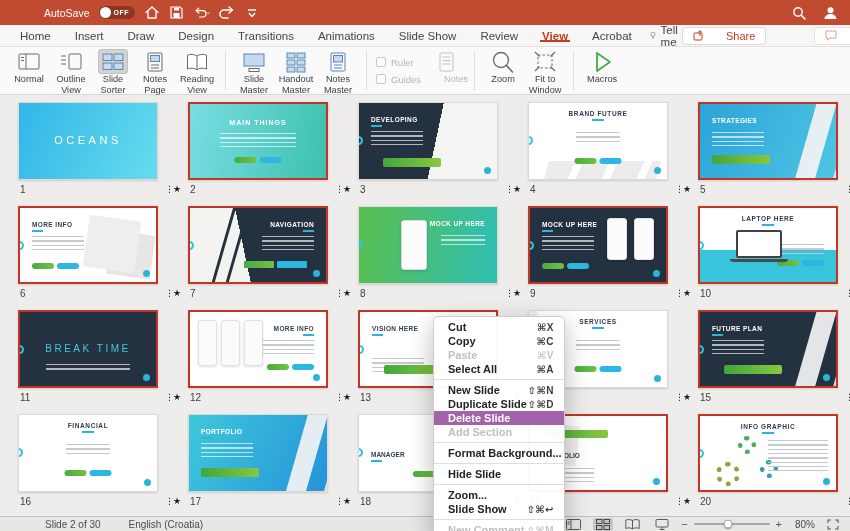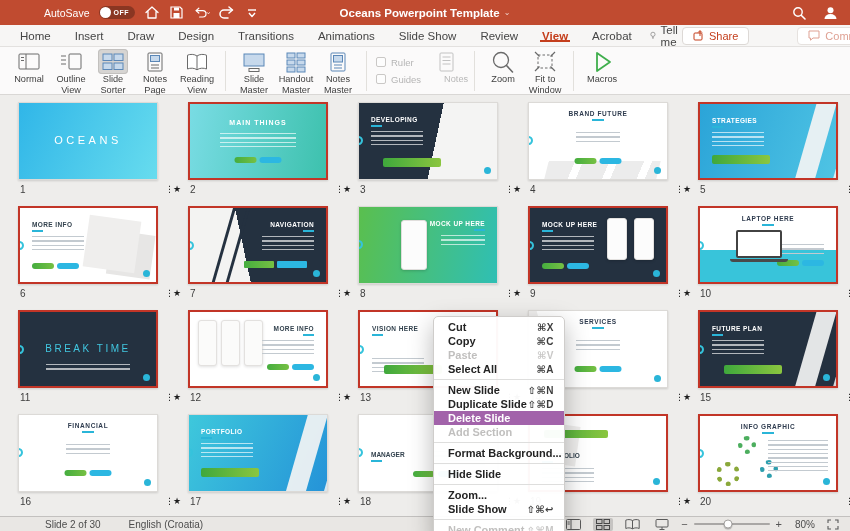--- a/index.html
+++ b/index.html
@@ -20,21 +20,21 @@
   .tb-right{margin-left:auto;display:flex;align-items:center;gap:15px;margin-right:12px;}
 
   
   #menubar{height:22px;background:#f7f6f5;border-bottom:1px solid #e3e1df;display:flex;align-items:stretch;font-size:11.5px;color:#454545;padding-left:8px;position:relative;}
   .tabs{display:flex;align-items:center;}
   .tab{padding:0 12px;display:flex;align-items:center;position:relative;cursor:default;white-space:nowrap;}
   .tab.active{color:#c43e1c;font-weight:bold;}
   .tab.active::after{content:'';position:absolute;left:10px;right:10px;bottom:0;height:2px;background:#c43e1c;}
   .tellme{display:flex;align-items:center;gap:5px;margin-left:6px;color:#454545;}
   .mb-right{margin-left:auto;display:flex;align-items:center;gap:8px;margin-right:8px;}
-  .pillbtn{display:flex;align-items:center;gap:5px;border:1px solid #ddd9d6;background:#fff;border-radius:4px;padding:2px 10px;font-size:11px;cursor:default;}
+  .pillbtn{display:flex;align-items:center;gap:22px;border:1px solid #ddd9d6;background:#fff;border-radius:4px;padding:2px 10px;font-size:11px;cursor:default;}
   .pillbtn.share{color:#c43e1c;}
   .pillbtn.comments{color:#dfa193;border-color:#e6e2df;margin-left:40px;}
 
   
   #ribbon{height:48px;background:#fbfafa;border-bottom:1px solid #d9d7d5;display:flex;align-items:flex-start;padding:2px 6px 0 8px;}
   .rbtn{display:flex;flex-direction:column;align-items:center;width:42px;cursor:default;}
   .iconbox{width:30px;height:25px;display:flex;align-items:center;justify-content:center;border-radius:4px;}
   .rbtn.selected .iconbox{background:#d6d4d2;box-shadow:inset 0 0 0 1px #c2c0be;}
   .rlabel{font-size:9.2px;line-height:1.15;text-align:center;color:#3f3f3f;}
   .rbtn.disabled .rlabel{color:#b8b8b8;margin-left:20px;}
@@ -174,24 +174,20 @@
           <path d="M10 1 L13.5 4 L10 7" stroke="#fff" stroke-width="1.5" fill="none" stroke-linecap="round" stroke-linejoin="round"></path>
         </svg>
     </span>
     <span class="tb-ico">
       <svg width="10" height="10" viewBox="0 0 10 10">
           <line x1="1" y1="2" x2="9" y2="2" stroke="#fff" stroke-width="1.4"></line>
           <path d="M2 5 L5 8.5 L8 5" stroke="#fff" stroke-width="1.4" fill="none" stroke-linejoin="round"></path>
         </svg>
     </span>
   </div>
-  <div class="tb-title">
-    <span>Oceans Powerpoint Template</span>
-      <span class="chev">⌄</span>
-  </div>
   <div class="tb-right">
     <span class="tb-ico">
       <svg width="14" height="14" viewBox="0 0 14 14">
           <circle cx="6" cy="6" r="4.2" stroke="#fff" stroke-width="1.4" fill="none"></circle>
           <line x1="9.2" y1="9.2" x2="13" y2="13" stroke="#fff" stroke-width="1.6" stroke-linecap="round"></line>
         </svg>
     </span>
     <span class="tb-ico">
       <svg width="15" height="14" viewBox="0 0 15 14">
           <circle cx="7.5" cy="4.2" r="3" fill="#fff"></circle>

